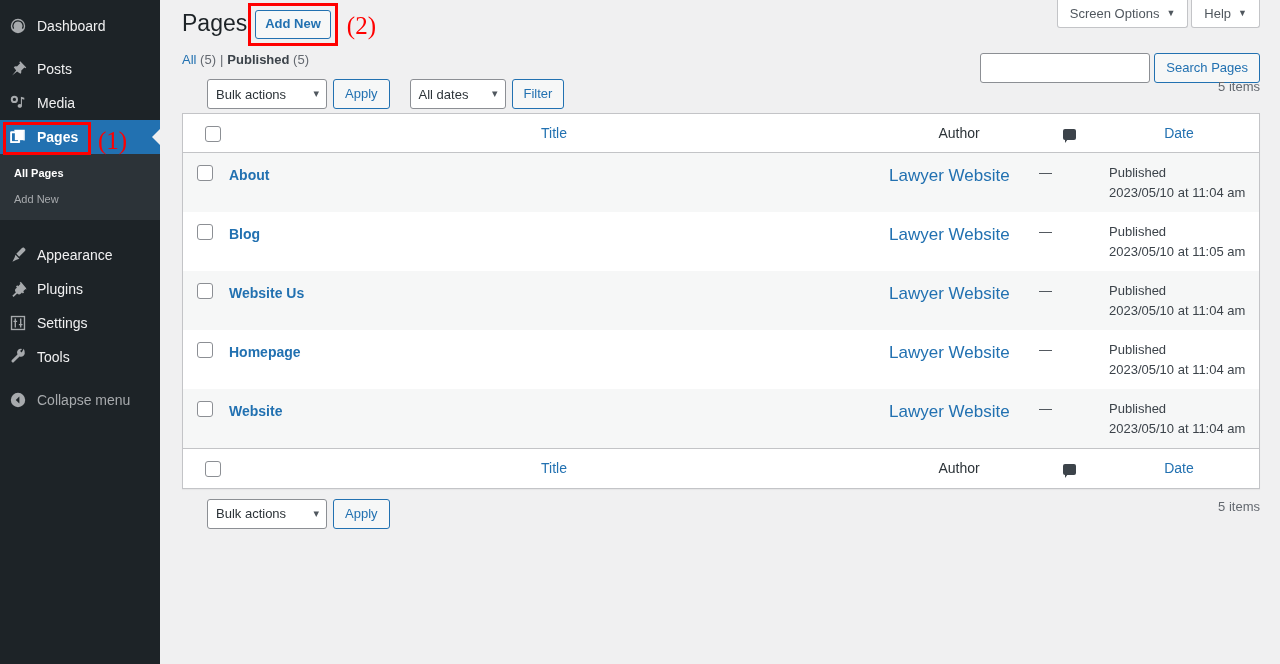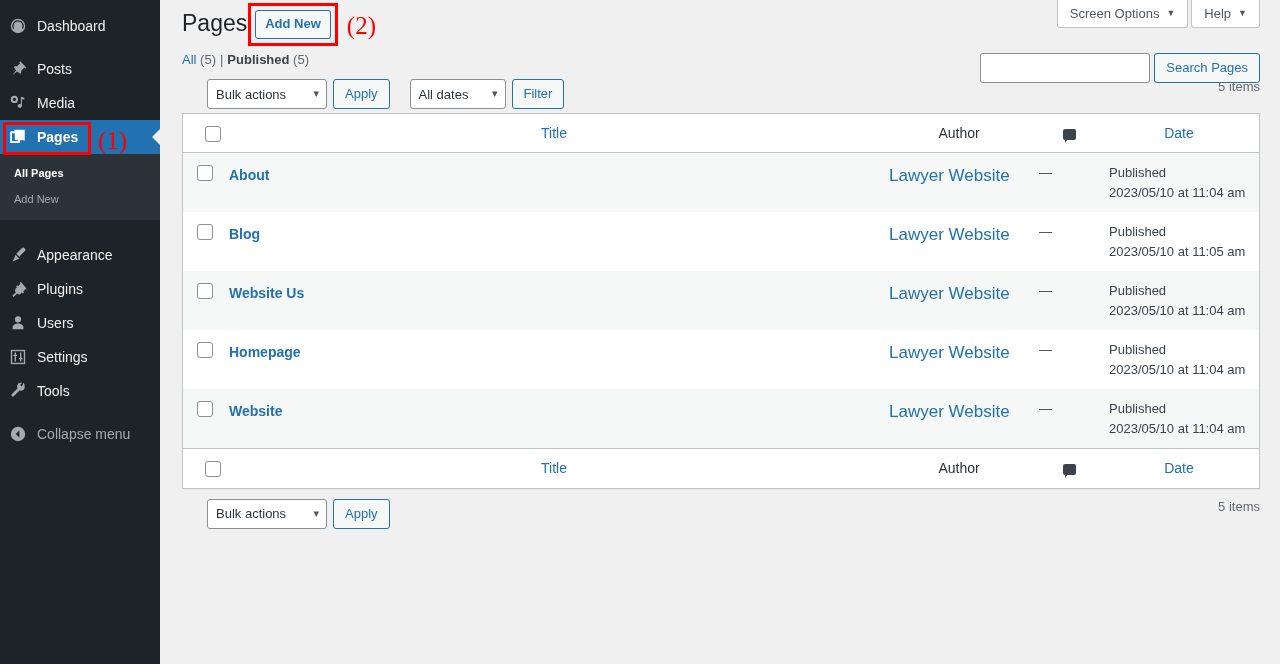--- a/index.html
+++ b/index.html
@@ -405,29 +405,20 @@
 
     <div class="menu-item">
       <span class="menu-ico">
         <svg width="18" height="18" viewBox="0 0 20 20" fill="#a7aaad">
           <path d="M13.1 2l-1.3 1.3 1 1-2.6 2.6-1-1-1.4 1.4 1 1-1.4 1.4c-1 1-1 2.6 0 3.6l.3.3-4 4 1.4 1.4 4-4 .3.3c1 1 2.6 1 3.6 0l1.4-1.4 1 1 1.4-1.4-1-1 2.6-2.6 1 1L18.9 9 13.1 2z"></path>
         </svg>
       </span>
       <span class="mlabel">Plugins</span>
     </div>
 
-    <div class="menu-item">
-      <span class="menu-ico">
-        <svg width="18" height="18" viewBox="0 0 20 20" fill="#a7aaad">
-          <circle cx="10" cy="6" r="3.4"></circle>
-          <path d="M10 10.5c-3.3 0-6 1.9-6 4.3V17h12v-2.2c0-2.4-2.7-4.3-6-4.3z"></path>
-        </svg>
-      </span>
-      <span class="mlabel">Users</span>
-    </div>
 
     <div class="menu-item">
       <span class="menu-ico">
         <svg width="18" height="18" viewBox="0 0 20 20" fill="none" stroke="#a7aaad" stroke-width="1.5">
           <rect x="2.8" y="2.8" width="14.4" height="14.4"></rect>
           <path d="M7 5v10M13 5v10M7 9h-0M5 8.2h4M11 11.8h4"></path>
         </svg>
       </span>
       <span class="mlabel">Settings</span>
     </div>

